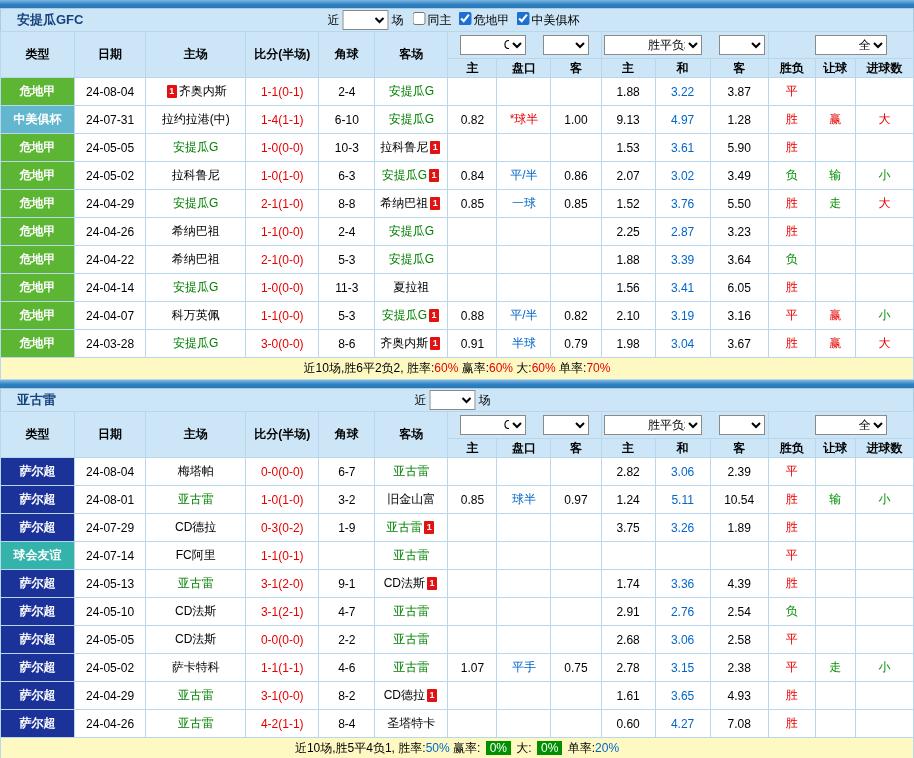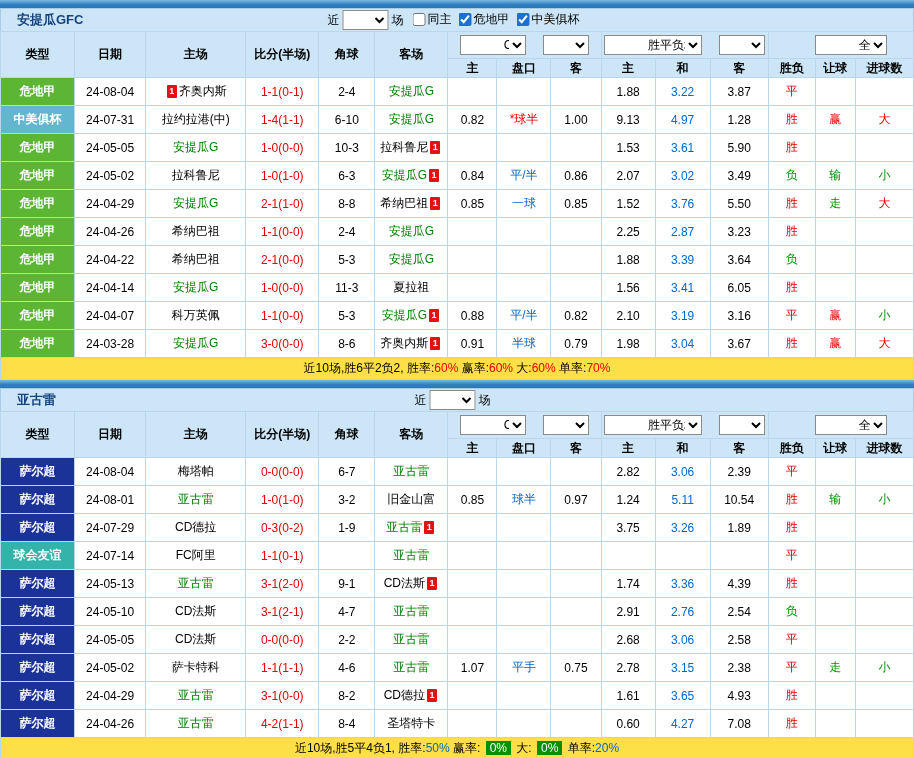--- a/index.html
+++ b/index.html
@@ -45,21 +45,21 @@
     height: 20px;
     background: #fff;
     border: 1px solid #8a8a8a;
     padding-left: 39px;
   }
   .sel-games { width: 46px; }
   .sel-odds  { width: 66px; margin-right: 14px; }
   .sel-final { width: 46px; }
   .sel-avg   { width: 98px; margin-right: 14px; }
   .sel-scope { width: 72px; margin-left: 20px; }
-  .cb { display: inline-flex; align-items: center; margin-right: 7px; cursor: pointer; }
+  .cb { display: inline-flex; align-items: flex-start; margin-right: 7px; cursor: pointer; }
   .cb input { width: 13px; height: 13px; margin: 0 2px 0 0; accent-color: #1d6fd1; }
   table.match-table { width: 914px; border-collapse: collapse; table-layout: fixed; }
   .match-table th, .match-table td {
     border: 1px solid #b9d7ec;
     text-align: center;
     font-size: 12px;
     overflow: hidden;
     white-space: nowrap;
     padding: 0 1px;
   }
@@ -74,21 +74,21 @@
   .team { cursor: pointer; }
   .team.tgreen { color: #008000; }
   .red-card {
     display: inline-block;
     width: 10px; height: 13px; line-height: 13px;
     background: #e31212; color: #fff;
     font-size: 9px; font-weight: bold;
     margin: 0 2px; vertical-align: middle;
     border-radius: 1px;
   }
-  tfoot td.summary { height: 22px; background: #fde047; font-size: 12px; }
+  tfoot td.summary { height: 22px; background: #fef9c3; font-size: 12px; }
   .pct-badge { background: #009000; color: #fff; padding: 0 4px; margin: 0 2px; }
 </style>
 </head>
 <body>
 
 <div class="blue-bar"></div>
 
 <div class="section">
   <div class="title-bar">
     <span class="team-title">安提瓜GFC</span>

